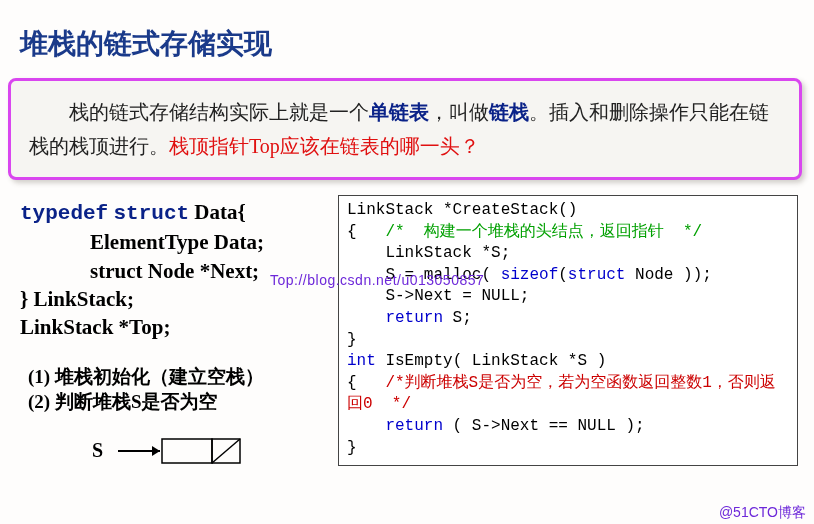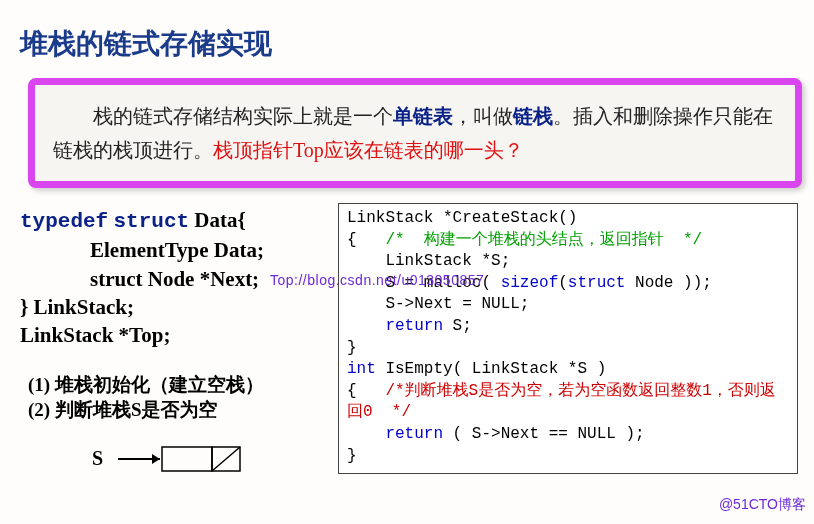--- a/index.html
+++ b/index.html
@@ -12,42 +12,42 @@
     overflow: hidden;
   }
   .title {
     color: #1a3a8a;
     font-size: 28px;
     font-weight: bold;
     padding: 25px 0 0 20px;
     font-family: "SimHei", "Microsoft YaHei", sans-serif;
   }
   .intro-box {
-    margin: 15px 12px 10px 28px;
+    margin: 15px 12px 10px 8px;
     padding: 14px 18px;
     background: #f6f5f2;
-    border: 7px solid #d946ef;
+    border: 3px solid #d946ef;
     border-radius: 8px;
     box-shadow: 3px 3px 5px rgba(80,70,60,0.25);
     font-size: 20px;
     line-height: 1.7;
     color: #222;
     text-indent: 2em;
   }
   .blue-term { color: #0a2288; font-weight: bold; }
   .red-text { color: #e01010; }
   .wm {
     position: absolute;
     color: #6d28d9;
     font-size: 14px;
     font-family: Arial, sans-serif;
     pointer-events: none;
   }
   .wm1 { left: 270px; top: 272px; letter-spacing: 0.5px; }
-  .wm2 { right: 8px; bottom: 10px; font-size: 14px; }
+  .wm2 { right: 8px; bottom: 2px; font-size: 14px; }
   .lower {
     position: relative;
     padding: 8px 12px 0 20px;
   }
   .typedef {
     font-family: "Times New Roman", serif;
     font-size: 21px;
     line-height: 1.35;
     color: #000;
     font-weight: bold;

